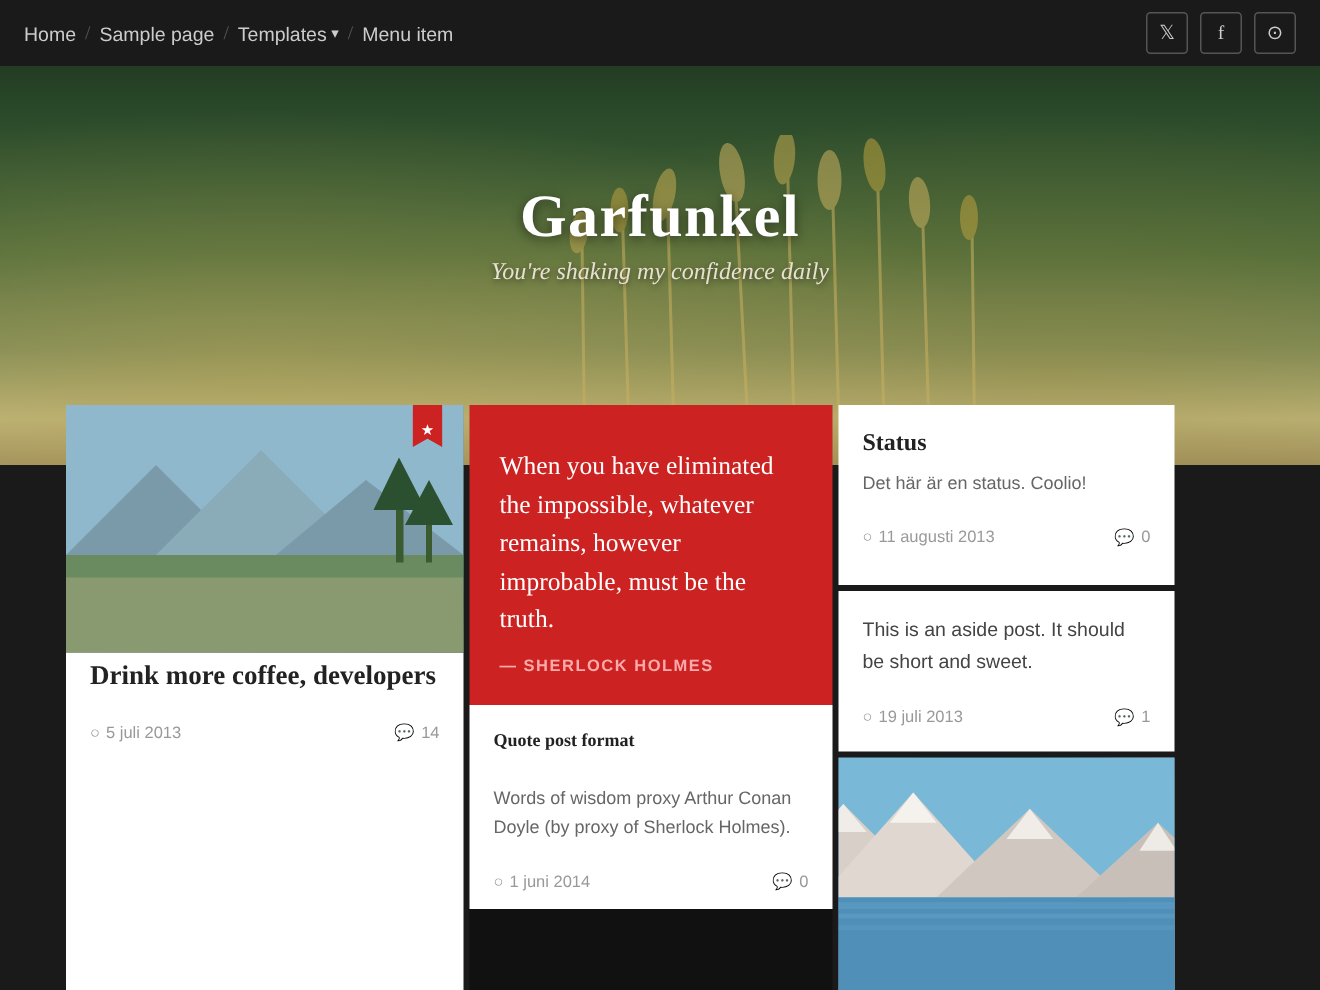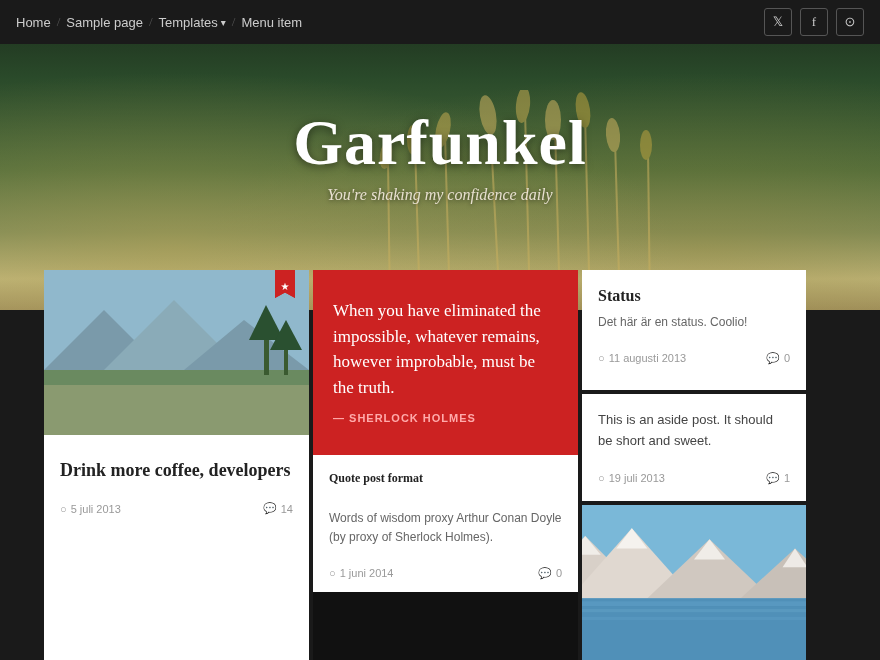--- a/index.html
+++ b/index.html
@@ -35,21 +35,21 @@
     }
     .hero-bg {
       position: absolute; inset: 0;
       background:
         radial-gradient(ellipse at 20% 80%, rgba(180,160,80,0.5) 0%, transparent 50%),
         radial-gradient(ellipse at 80% 80%, rgba(160,140,60,0.4) 0%, transparent 50%),
         linear-gradient(180deg, #1a2a1a 0%, #2a4a2a 25%, #4a6a3a 55%, #7a8a5a 75%, #c0b880 90%, #a09060 100%);
     }
     .hero-text { position: relative; z-index: 2; text-align: center; }
     .hero-title {
-      color: #fff; font-size: 64px; font-weight: bold; font-family: Georgia, serif;
+      color: #fff; font-size: 40px; font-weight: bold; font-family: Georgia, serif;
       text-shadow: 0 2px 8px rgba(0,0,0,0.5); letter-spacing: 1px;
     }
     .hero-subtitle {
       color: #e8e0d0; font-size: 16px; font-style: italic;
       margin-top: 6px; text-shadow: 0 1px 4px rgba(0,0,0,0.5);
     }
 
     
     .cards-area {
       position: absolute; top: 270px; left: 0; right: 0; bottom: 0;
@@ -69,38 +69,38 @@
         linear-gradient(180deg, #a0c0d0 0%, #90b0c0 30%, #7a9a6a 55%, #5a8050 70%, #4a6a40 80%, #8a9a70 90%, #c0c090 100%);
       position: relative;
     }
     .bookmark-flag {
       position: absolute; top: 0; right: 14px; width: 20px; height: 28px;
       background: #cc2222; clip-path: polygon(0 0, 100% 0, 100% 100%, 50% 80%, 0 100%);
       display: flex; align-items: flex-start; justify-content: center; padding-top: 4px;
     }
     .bookmark-flag::after { content: '🔖'; font-size: 0; }
     .card-white {
-      background: #fff; padding: 24px 16px 12px; flex: 1;
+      background: #fff; padding: 4px 16px 12px; flex: 1;
     }
     .card-title {
       font-size: 18px; font-weight: bold; color: #222; line-height: 1.3;
       font-family: Georgia, serif; margin-bottom: 10px;
     }
     .card-text {
       font-size: 12px; color: #666; line-height: 1.6; font-family: Arial, sans-serif;
     }
     .card-meta {
       display: flex; justify-content: space-between; align-items: center;
       margin-top: 12px; padding-top: 8px;
     }
     .card-date { font-size: 11px; color: #999; display: flex; align-items: center; gap: 4px; font-family: Arial, sans-serif; }
     .card-comments { font-size: 11px; color: #999; display: flex; align-items: center; gap: 4px; font-family: Arial, sans-serif; }
 
     
-    .col2 { width: 265px; display: flex; flex-direction: column; gap: 0; margin-left: 4px; }
+    .col2 { width: 242px; display: flex; flex-direction: column; gap: 0; margin-left: 4px; }
     .card-red {
       background: #cc2222; padding: 28px 20px 20px; min-height: 185px;
     }
     .card-red .quote-text {
       color: #fff; font-size: 17px; font-family: Georgia, serif; line-height: 1.5;
       font-style: normal; font-weight: normal;
     }
     .card-red .quote-author {
       color: #ffaaaa; font-size: 11px; font-family: Arial, sans-serif;
       letter-spacing: 1px; text-transform: uppercase; margin-top: 12px;

